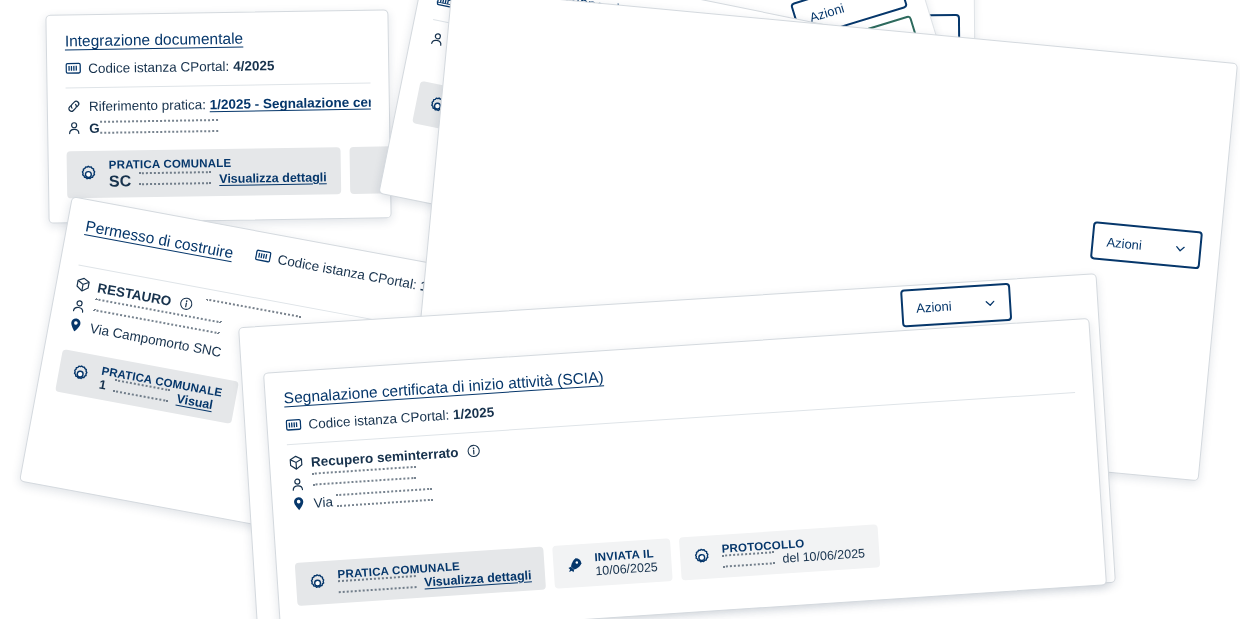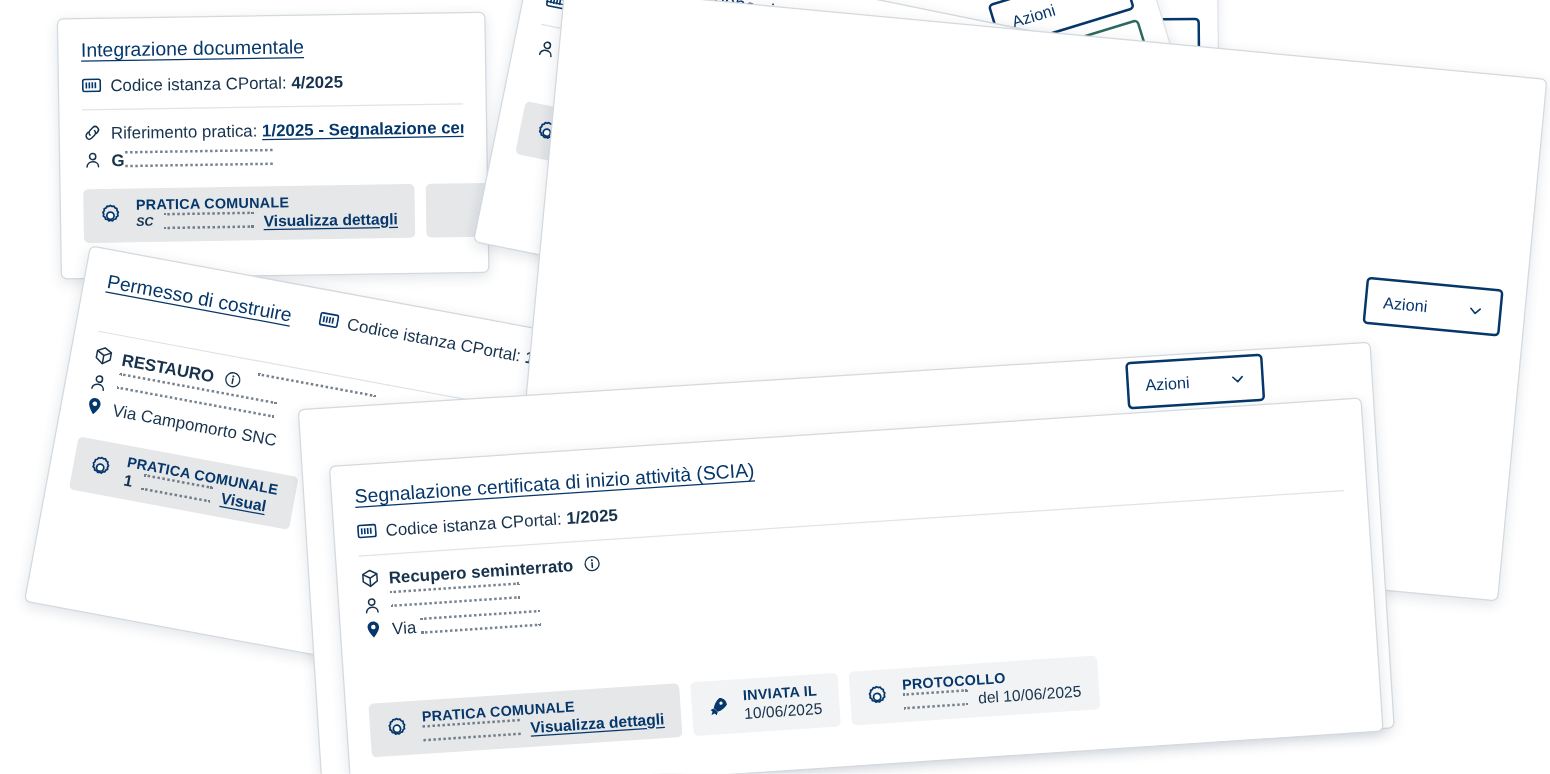--- a/index.html
+++ b/index.html
@@ -232,21 +232,21 @@
       <div class="chip" style="flex:0 0 auto;">
         <span class="cico">
           <svg width="21" height="21" viewBox="0 0 24 24">
               <path d="M12 2.6l1.6.9 1.8-.2.9 1.6 1.7.7v1.8l1.2 1.4-.7 1.7.4 1.8-1.5 1-.5 1.8-1.8.2-1.2 1.4-1.7-.6-1.7.6-1.2-1.4-1.8-.2-.5-1.8-1.5-1 .4-1.8-.7-1.7 1.2-1.4V5.6l1.7-.7.9-1.6 1.8.2z" fill="none" stroke="#06376b" stroke-width="1.6" stroke-linejoin="round"></path>
               <circle cx="12" cy="12" r="3.3" fill="#fff" stroke="#06376b" stroke-width="1.6"></circle>
             </svg>
         </span>
         <span class="ctxt">
           <span class="clabel">PRATICA COMUNALE</span>
           <span class="cval">
-            <span class="b" style="font-size:10px;font-style:italic;">SC</span>
+            <span class="b" style="font-size:16px;">SC</span>
               <span class="redacted" style="width:72px;"></span>
             <span class="lnk">Visualizza dettagli</span>
           </span>
         </span>
       </div>
       <div class="chip" style="flex:0 0 90px;"></div>
     </div>
   </div>
 
   <div class="card" id="card-permesso">

